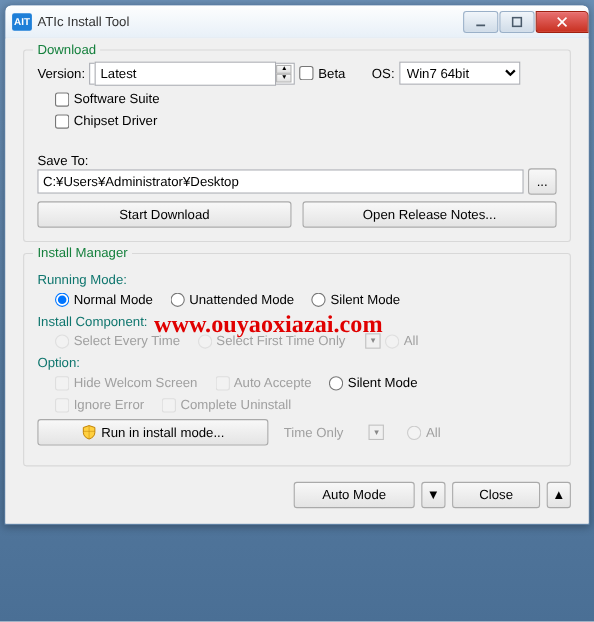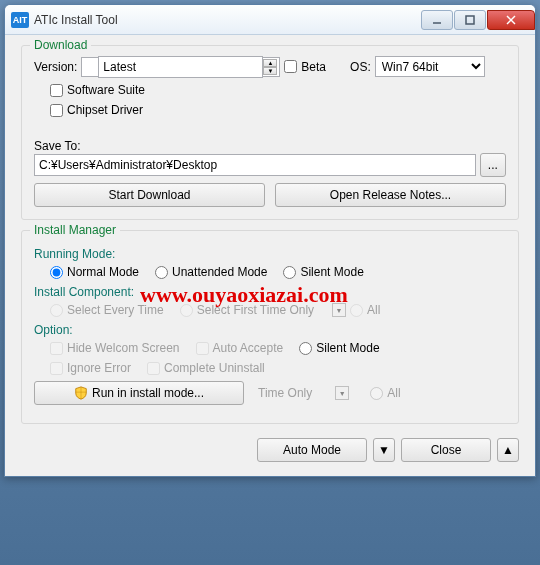--- a/index.html
+++ b/index.html
@@ -11,21 +11,21 @@
 .winbtns { display: flex; }
 .winbtn { width: 32px; height: 20px; margin-left: 1px; background: linear-gradient(#f0f5fa, #d0dce8); border: 1px solid #9ab0c8; border-radius: 3px; display: flex; align-items: center; justify-content: center; font-size: 11px; }
 .winbtn.close { width: 48px; background: linear-gradient(#e87070, #c83020); border-color: #a02010; color: #fff; border-radius: 0 4px 0 3px; }
 .winbtn.close svg { stroke: #fff; }
 .winbtn svg { stroke: #4a5a6a; stroke-width: 1.5; fill: none; }
 .content { padding: 10px 16px; background: #f0f0f0; }
 .group { border: 1px solid #d8d8d8; border-radius: 3px; padding: 10px 12px 12px; margin-bottom: 10px; position: relative; }
 .group-title { position: absolute; top: -8px; left: 8px; background: #f0f0f0; padding: 0 4px; color: #15803d; }
 .row { display: flex; align-items: center; margin-bottom: 6px; gap: 4px; }
 .lbl { color: #000; }
-.spinner { display: inline-flex; align-items: center; border: 1px solid #abadb3; background: #fff; height: 20px; padding: 0 2px 0 16px; }
+.spinner { display: inline-flex; align-items: center; border: 1px solid #abadb3; background: #fff; height: 20px; padding: 0 2px 0 4px; }
 .spinner input { border: none; width: 40px; outline: none; }
 .spinbtns { display: flex; flex-direction: column; }
 .spinbtn { width: 14px; height: 8px; background: linear-gradient(#f8f8f8,#e0e0e0); border: 1px solid #b0b0b0; font-size: 6px; line-height: 6px; text-align: center; }
 input[type=checkbox], input[type=radio] { margin: 0 4px 0 0; vertical-align: middle; }
 label { display: inline-flex; align-items: center; margin-right: 12px; white-space: nowrap; }
 select { border: 1px solid #abadb3; background: #fff; height: 21px; padding: 0 2px; }
 input[type=text] { border: 1px solid #abadb3; background: #fff; height: 22px; padding: 0 4px; width: 100%; }
 .btn { background: linear-gradient(#f8f8f8, #e4e4e4); border: 1px solid #aaa; border-radius: 3px; height: 24px; padding: 0 12px; display: inline-flex; align-items: center; justify-content: center; cursor: default; }
 .btn.wide { flex: 1; }
 .btn.browse { width: 28px; padding: 0; }
@@ -193,20 +193,20 @@
               <input type="radio" disabled="" style="">
               <span>All</span>
             </label>
         </div>
       </div>
     </div>
 
     <div class="footer">
       <button class="btn" style="width:110px">Auto Mode</button>
       <button class="btn arrowbtn">▼</button>
-      <button class="btn" style="width:90px">Close</button>
+      <button class="btn" style="width:80px">Close</button>
       <button class="btn arrowbtn">▲</button>
     </div>
 
   </div>
 </div>
 
 <div class="watermark">www.ouyaoxiazai.com</div>
 
 </body></html>

